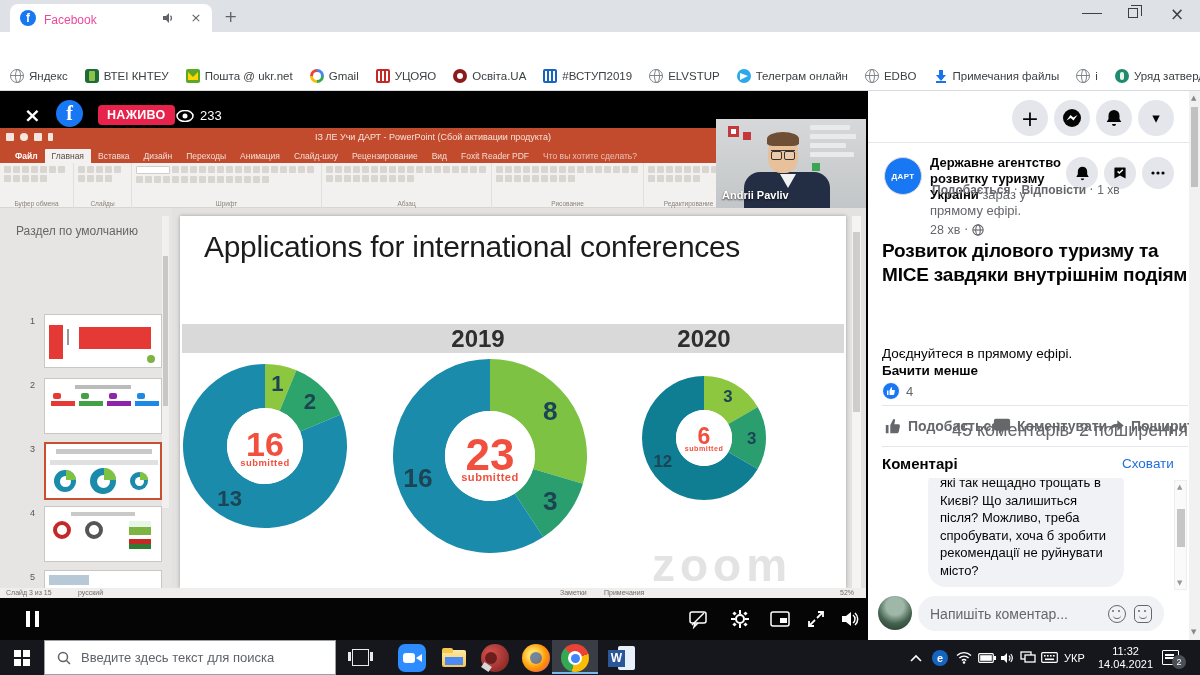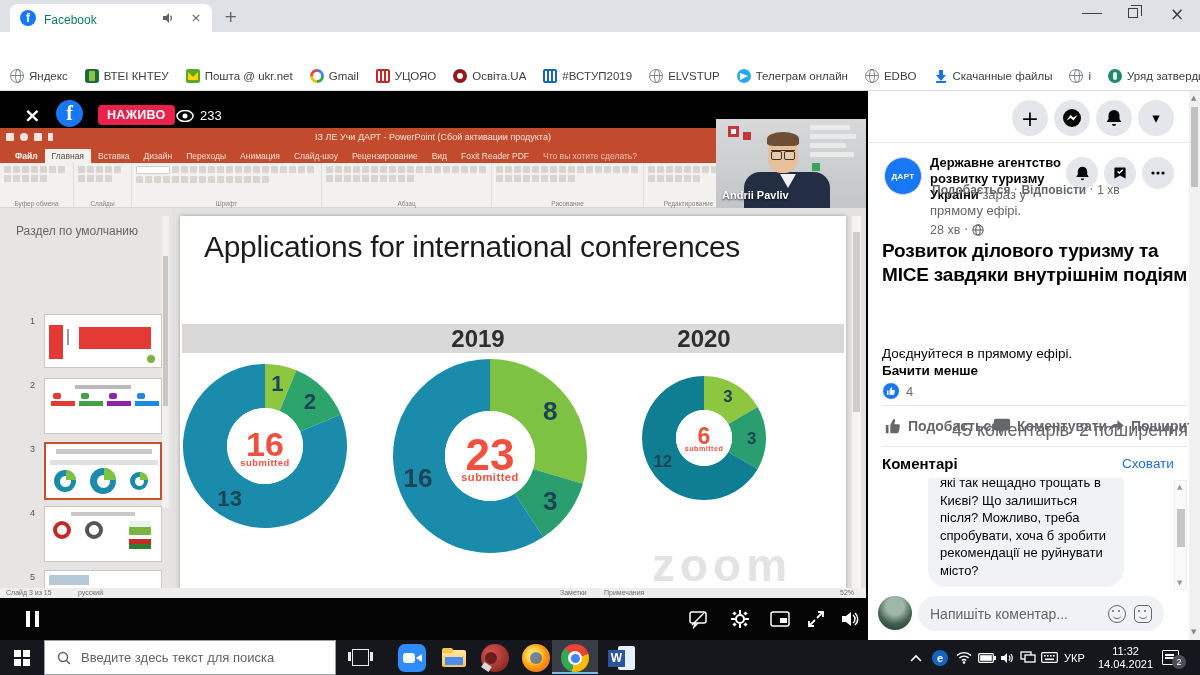--- a/index.html
+++ b/index.html
@@ -6,21 +6,21 @@
   html,body { width:1200px; height:675px; overflow:hidden; background:#000; }
   body { font-family:"Liberation Sans", sans-serif; }
   #screen { position:relative; width:1200px; height:675px; background:#DEE1E6; overflow:hidden; }
   .abs { position:absolute; }
   .glyph { font-family:"DejaVu Sans", sans-serif; }
 
   
   #tabstrip { left:0; top:0; width:1200px; height:32px; background:#DEE1E6; }
   #tab { left:10px; top:4px; width:202px; height:28px; background:#fff; border-radius:8px 8px 0 0; }
   #tab-favicon { left:10px; top:6px; width:16px; height:16px; border-radius:50%; background:#1877F2; color:#fff; font-size:12px; font-weight:bold; text-align:center; line-height:16px; }
-  #tab-title { left:34px; top:9px; font-size:12px; color:#0f766e; }
+  #tab-title { left:34px; top:9px; font-size:12px; color:#ec4899; }
   #tab-audio { left:152px; top:8px; }
   #tab-close { left:178px; top:6px; font-size:13px; color:#5F6368; width:16px; text-align:center; cursor:default; }
   #newtab-btn { left:224px; top:7px; font-size:16px; color:#5F6368; }
   #win-min { left:1082px; top:6px; width:20px; border-bottom:1.5px solid #3C4043; height:8px; }
   #win-restore { left:1128px; top:8px; width:10px; height:10px; border:1.5px solid #3C4043; background:#DEE1E6; }
   #win-restore:before { content:""; position:absolute; left:2px; top:-4px; width:10px; height:10px; border:1.5px solid #3C4043; border-bottom:none; border-left:none; }
   #win-close { left:1170px; top:4px; font-size:17px; color:#3C4043; }
 
   #toolbar { left:0; top:32px; width:1200px; height:30px; background:#fff; }
   .navicon { top:36px; font-size:15px; color:#5F6368; }
@@ -304,21 +304,21 @@
         <span>Телеграм онлайн</span>
       </div>
       <div class="bookmark">
         <span class="fav fav-globe"></span>
         <span>EDBO</span>
       </div>
       <div class="bookmark">
         <span class="fav fav-download">
           <i></i>
         </span>
-        <span>Скачанные файлы</span>
+        <span>Примечания файлы</span>
       </div>
       <div class="bookmark">
         <span class="fav fav-globe"></span>
         <span>i</span>
       </div>
       <div class="bookmark">
         <span class="fav fav-teal-dot"></span>
         <span>Уряд затвердив Пл...</span>
       </div>
     </div>

